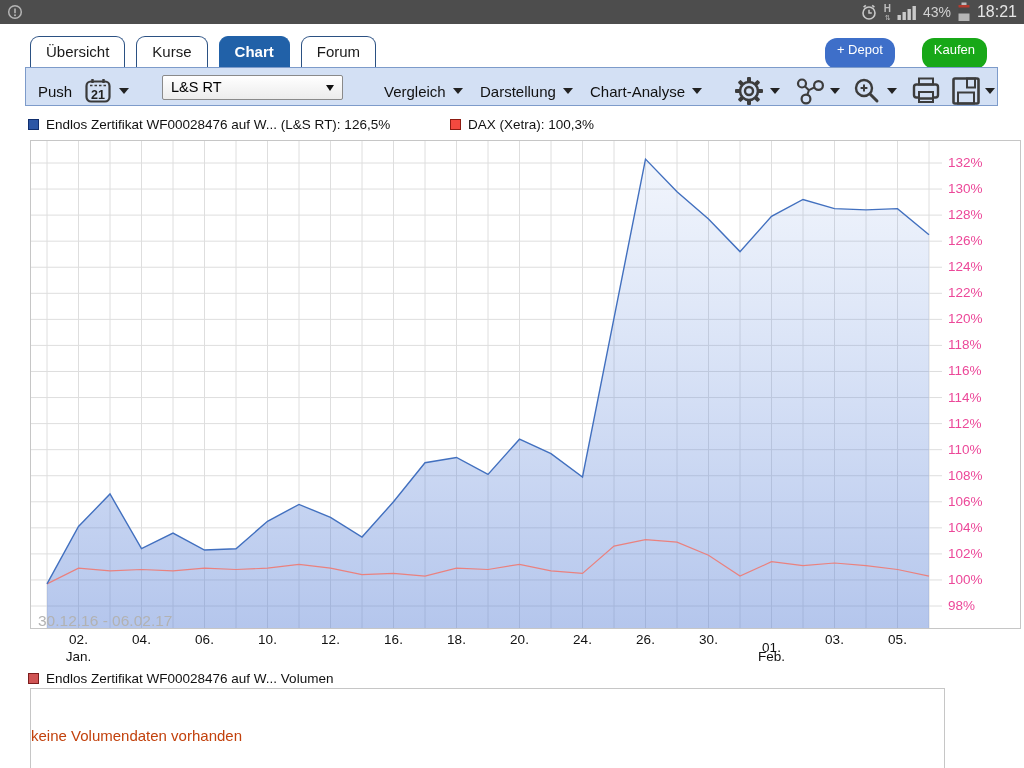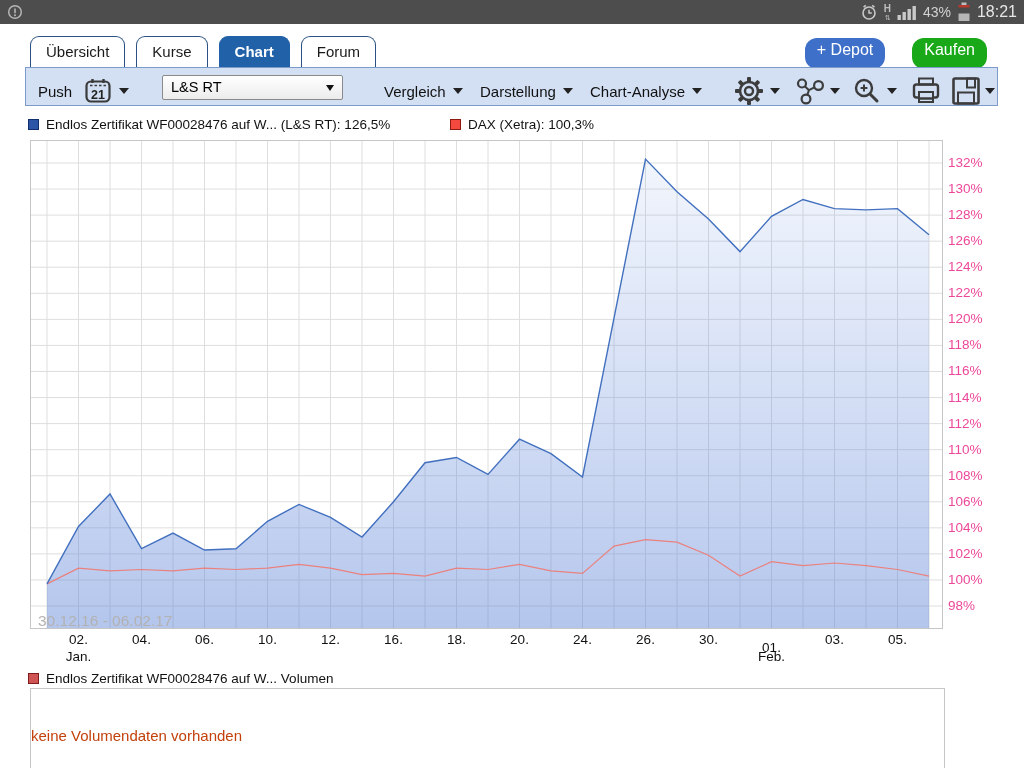--- a/index.html
+++ b/index.html
@@ -10,30 +10,30 @@
 .sbright{position:absolute;right:7px;top:0;height:24px;display:flex;align-items:center;gap:6px;}
 .sbtime{font-size:16px;color:#e6e6e6;}
 .sbpct{font-size:14px;color:#d2d2d2;}
 .hwrap{display:flex;flex-direction:column;align-items:center;line-height:1;color:#bdbdbd;}
 .hwrap .h{font-size:10px;font-weight:bold;}
 .hwrap .arr{font-size:7px;letter-spacing:-1px;}
 #tabs{position:absolute;left:30px;top:36px;display:flex;gap:11px;}
 .tab{height:31px;line-height:30px;padding:0 15px;border:1px solid #2b5183;border-bottom:none;border-radius:9px 9px 0 0;font-size:15px;color:#1a1a1a;background:#fff;}
 .tab.active{background:#2161a8;border-color:#2161a8;color:#fff;font-weight:bold;}
 #actions{position:absolute;right:37px;top:38px;display:flex;gap:27px;}
-.pill{height:31px;line-height:23px;padding:0 12px;border-radius:12px;font-size:16px;color:#fff;}
+.pill{height:31px;line-height:23px;padding:0 12px;border-radius:12px;font-size:13px;color:#fff;}
 #toolbar{position:absolute;left:25px;top:67px;width:973px;height:39px;background:#d3e0f4;border:1px solid #7d9bca;}
 .titem{position:absolute;top:0;height:46px;display:flex;align-items:center;font-size:15px;color:#111;white-space:nowrap;}
 .caret{display:inline-block;width:0;height:0;border-left:5px solid transparent;border-right:5px solid transparent;border-top:6px solid #222;margin-left:7px;}
 #select{position:absolute;left:136px;top:7px;width:181px;height:25px;background:linear-gradient(#ffffff,#ececec);border:1px solid #8a8a8a;border-radius:2px;font-size:14.5px;color:#000;line-height:23px;padding-left:8px;}
 #select .selcaret{position:absolute;right:8px;top:9px;width:0;height:0;border-left:4.5px solid transparent;border-right:4.5px solid transparent;border-top:6px solid #111;}
 #legendrow{position:absolute;left:28px;top:117px;height:16px;}
 .legenditem{position:absolute;top:0;display:flex;align-items:center;gap:7px;font-size:13.5px;color:#111;white-space:nowrap;}
 .sq{width:11px;height:11px;flex:0 0 11px;}
-#chartplot{position:absolute;left:30px;top:140px;width:913px;height:489px;border:1px solid #c6c6c6;}
+#chartplot{position:absolute;left:30px;top:140px;width:991px;height:489px;border:1px solid #c6c6c6;}
 .ylabel{position:absolute;left:948px;font-size:13.5px;color:#ec4899;}
 .xlabel{position:absolute;width:44px;text-align:center;font-size:13.5px;color:#111;}
 #vollegend{position:absolute;left:28px;top:671px;text-align:center;}
 #volbox{position:absolute;left:30px;top:688px;width:915px;height:85px;border:1px solid #c6c6c6;background:#fff;}
 #volmsg{position:absolute;left:0;right:0;top:38px;text-align:left;font-size:15px;color:#c2410c;}
 </style>
 </head>
 <body>
 
 <div id="statusbar">

